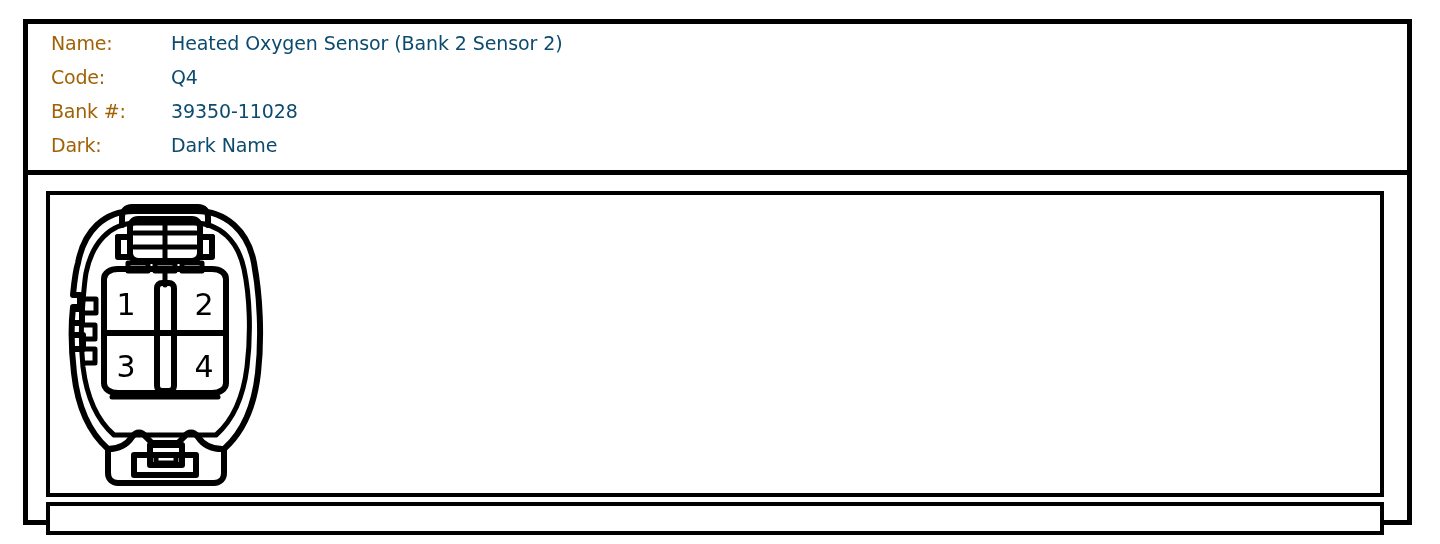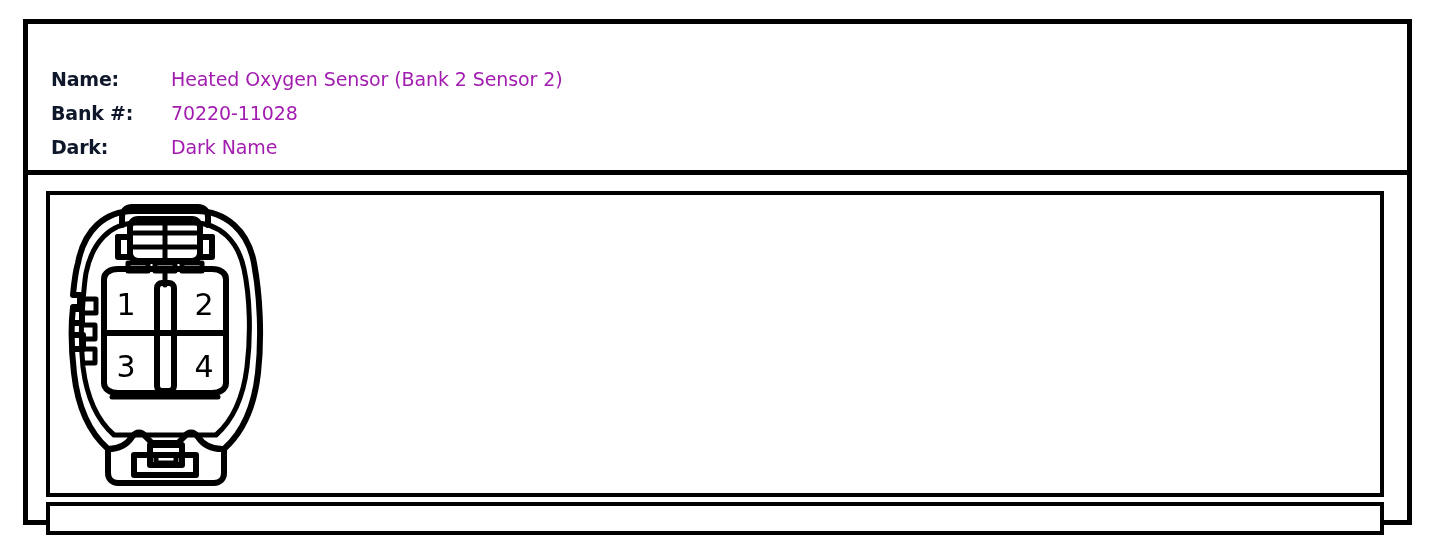--- a/index.html
+++ b/index.html
@@ -49,33 +49,32 @@
 
   .spec-row {
     display: flex;
     align-items: baseline;
     height: 34px;
   }
 
   .spec-label {
     width: 120px;
     font-size: 19px;
-    font-weight: bold;
-    color: #0f172a;
+    font-weight: normal;
+    color: #a16207;
     letter-spacing: -0.2px;
     white-space: nowrap;
   }
 
   .spec-value {
     font-size: 19px;
     font-weight: normal;
-    color: #a21caf;
+    color: #0c4a6e;
     letter-spacing: -0.1px;
     white-space: nowrap;
-    margin-top: 36px;
   }
 
   
   .diagram-panel {
     position: absolute;
     left: 18px;
     top: 167px;
     width: 1338px;
     height: 306px;
     border: 4px solid #000000;
@@ -122,24 +121,28 @@
   <div class="card-frame">
 
     <div class="spec-header">
       <div class="spec-rows">
 
         <div class="spec-row">
           <span class="spec-label">Name:</span>
           <span class="spec-value">Heated Oxygen Sensor (Bank 2 Sensor 2)</span>
         </div>
 
+        <div class="spec-row">
+          <span class="spec-label">Code:</span>
+          <span class="spec-value">Q4</span>
+        </div>
 
         <div class="spec-row">
           <span class="spec-label">Bank #:</span>
-          <span class="spec-value">70220-11028</span>
+          <span class="spec-value">39350-11028</span>
         </div>
 
         <div class="spec-row">
           <span class="spec-label">Dark:</span>
           <span class="spec-value">Dark Name</span>
         </div>
 
       </div>
     </div>
 

